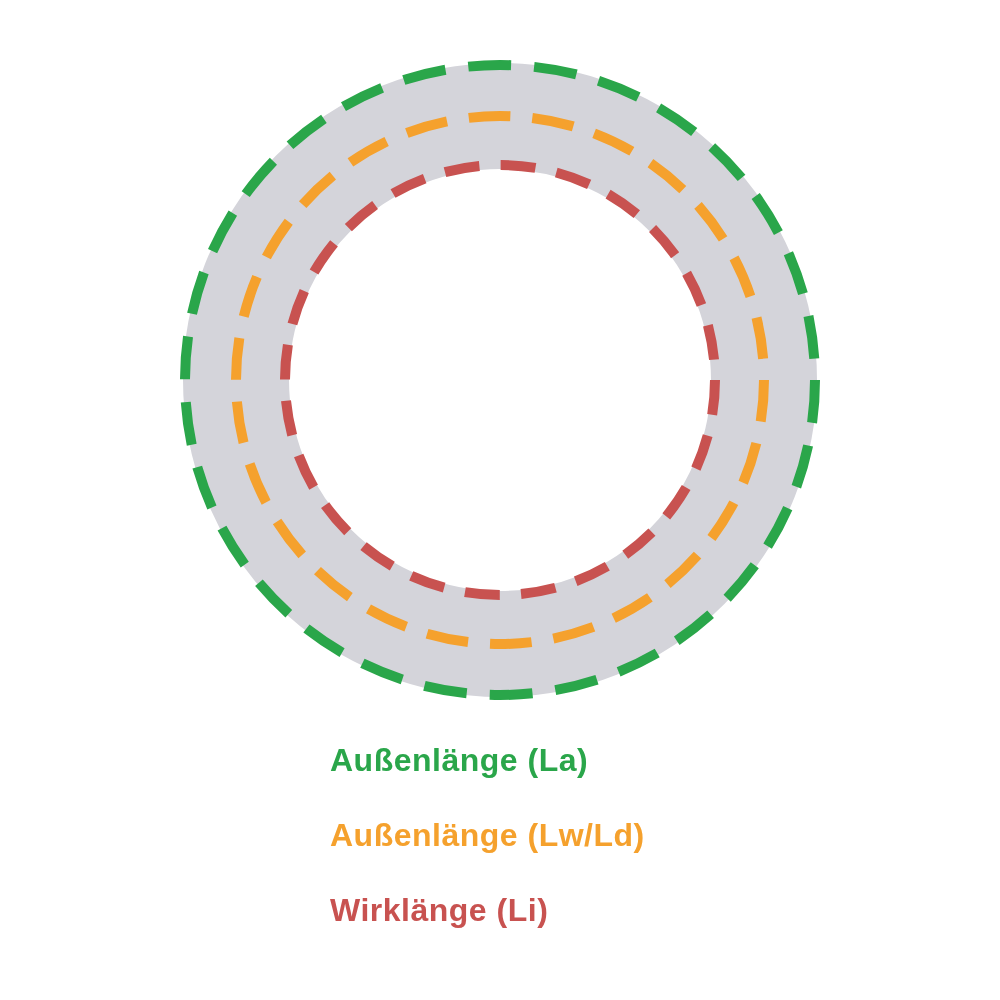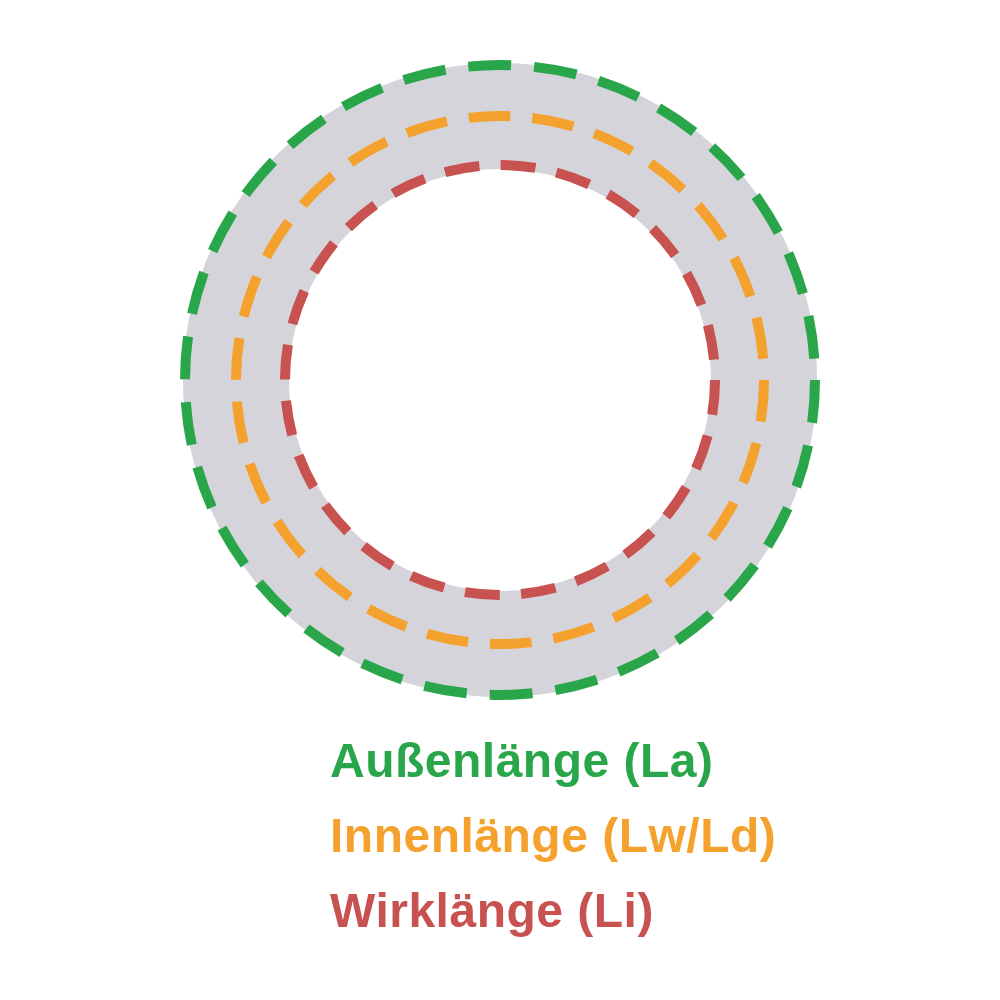--- a/index.html
+++ b/index.html
@@ -24,21 +24,21 @@
   }
   .legend {
     position: absolute;
     left: 330px;
     top: 738px;
     display: flex;
     flex-direction: column;
     gap: 30px;
   }
   .legend-item {
-    font-size: 48px;
+    font-size: 32px;
     font-weight: 700;
     line-height: 45px;
     letter-spacing: 0.5px;
     white-space: nowrap;
   }
 </style>
 </head>
 <body>
 
 <div class="page">
@@ -51,17 +51,17 @@
       <circle cx="500" cy="380" r="315" fill="none" stroke-width="10" stroke-dasharray="43 23" stroke="#2aa64a"></circle>
 
       <circle cx="500" cy="380" r="264" fill="none" stroke-width="10" stroke-dasharray="41.8 22" stroke="#f5a12d"></circle>
 
       <circle cx="500" cy="380" r="215" fill="none" stroke-width="10" stroke-dasharray="35 21.3" stroke="#c85250"></circle>
     </svg>
   </div>
 
   <div class="legend">
     <div class="legend-item" style="color: rgb(42, 166, 74);">Außenlänge (La)</div>
-    <div class="legend-item" style="color: rgb(245, 161, 45);">Innenlänge (Lw/Ld)</div>
+    <div class="legend-item" style="color: rgb(245, 161, 45);">Außenlänge (Lw/Ld)</div>
     <div class="legend-item" style="color: rgb(200, 82, 80);">Wirklänge (Li)</div>
   </div>
 
 </div>
 
 </body></html>

